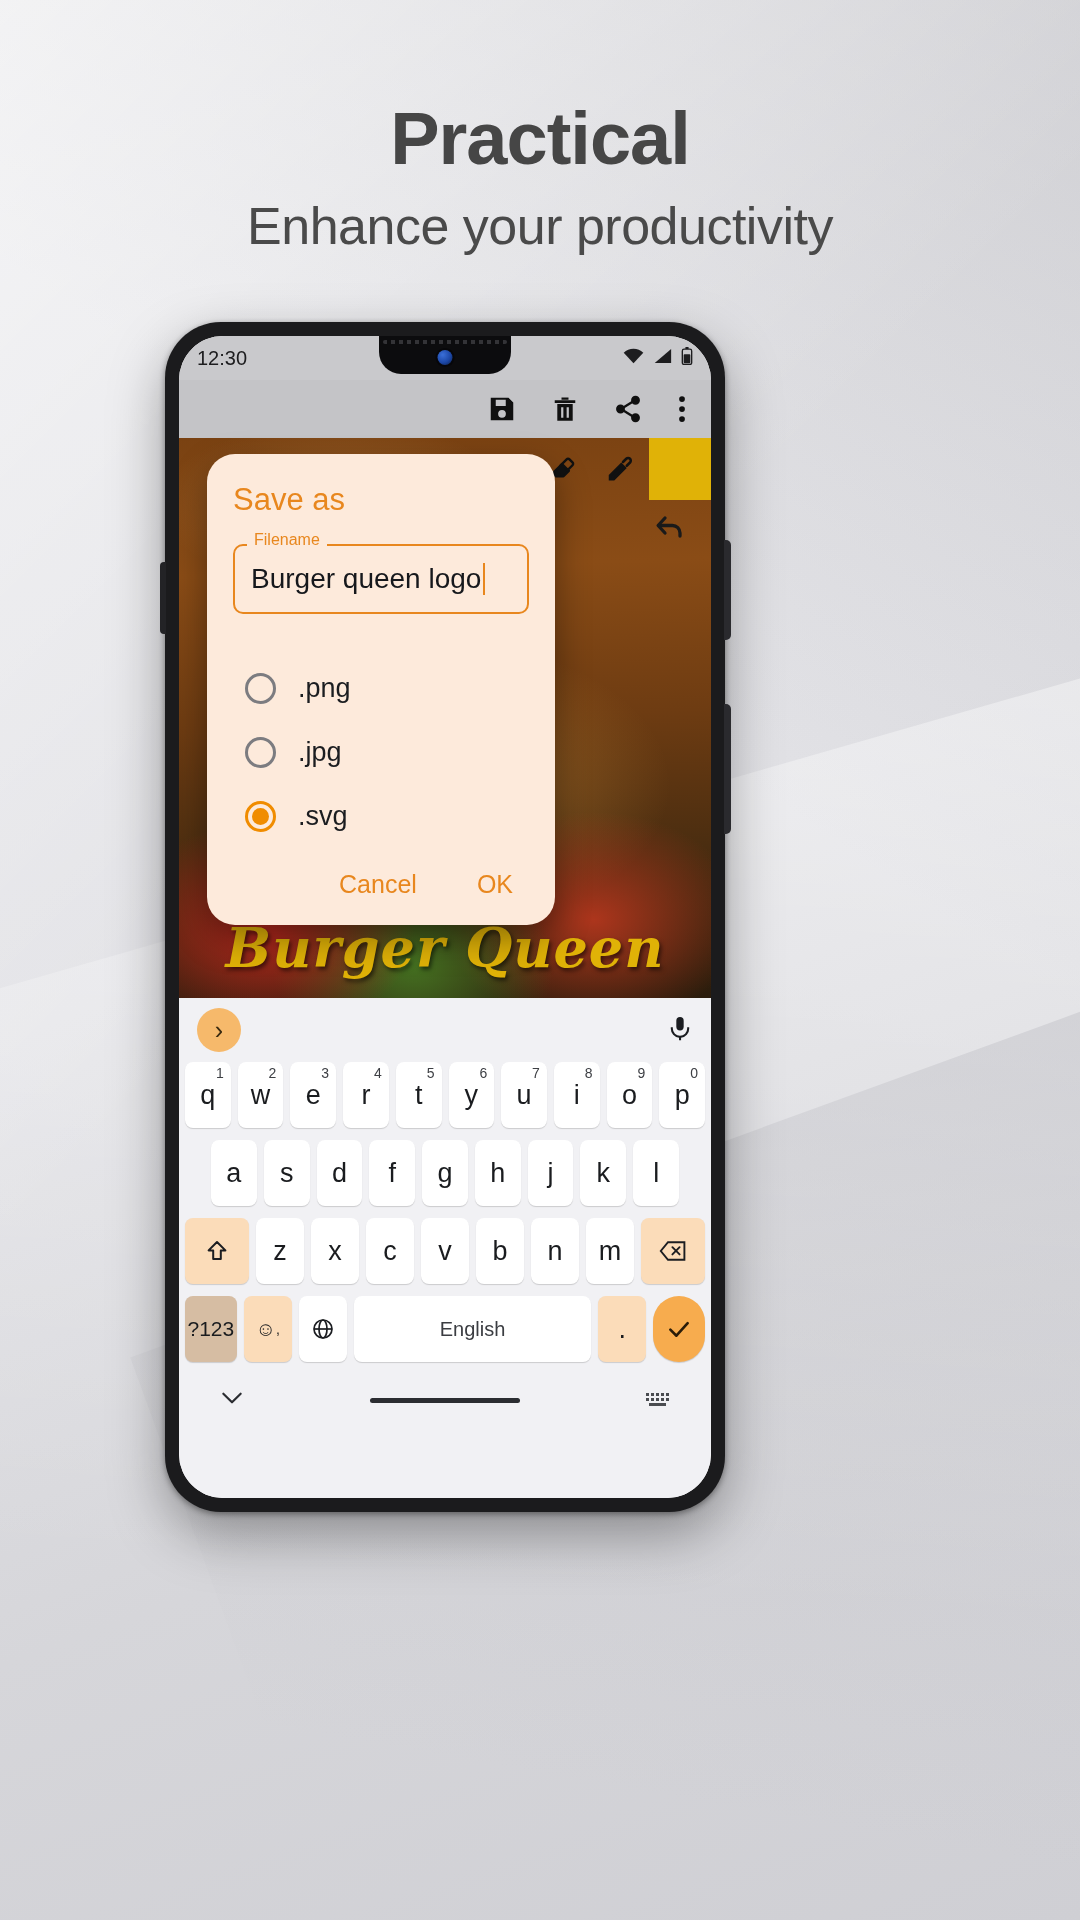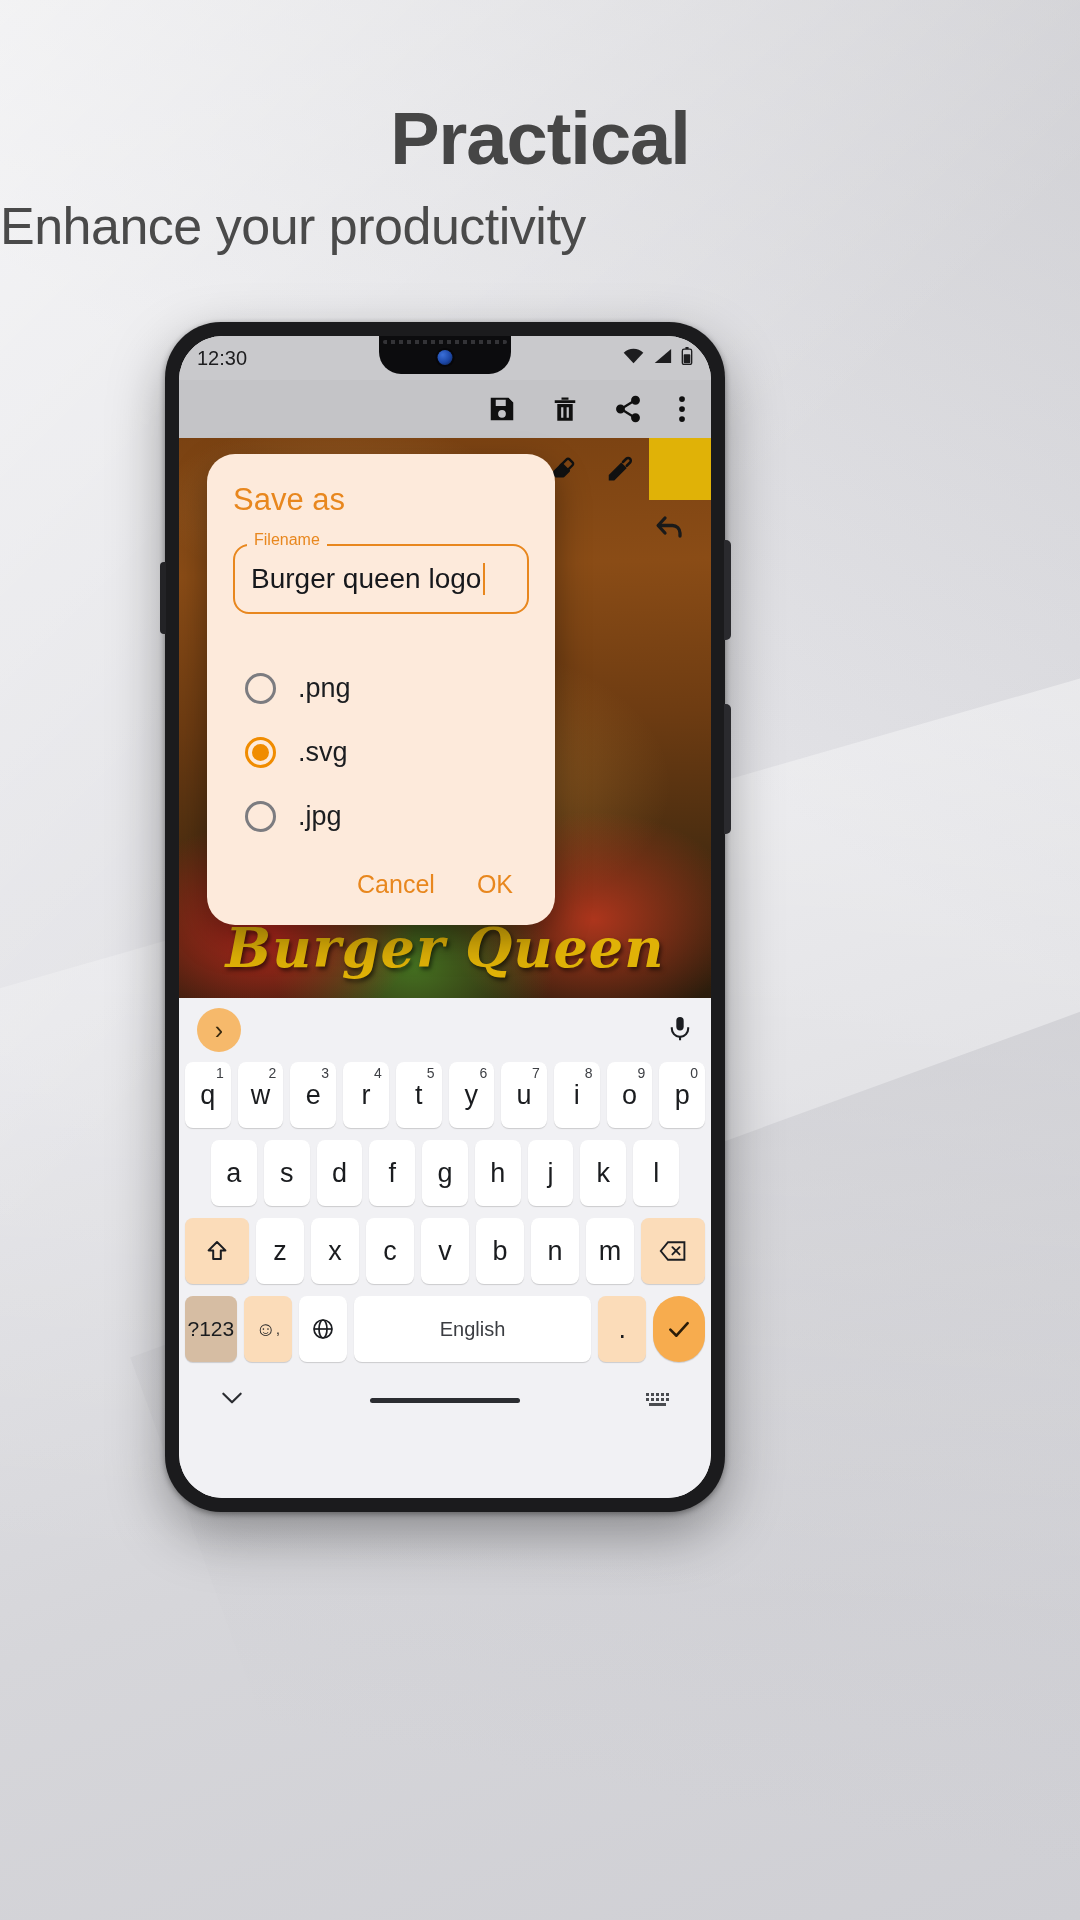--- a/index.html
+++ b/index.html
@@ -28,21 +28,21 @@
   }
 
   
   .headline {
     position:absolute; top:96px; left:0; width:100%;
     text-align:center; font-size:74px; font-weight:700;
     color:#464646; letter-spacing:-1px;
   }
   .subhead {
     position:absolute; top:196px; left:0; width:100%;
-    font-size:52px; font-weight:400;
+    text-align:center; font-size:52px; font-weight:400;
     color:#4a4a4a; letter-spacing:-0.5px;
   }
 
   
   .phone {
     position:absolute; left:165px; top:322px;
     width:560px; height:1190px;
     background:#1b1b1d;
     border-radius:56px;
     box-shadow: 0 22px 55px rgba(0,0,0,0.35), 0 2px 6px rgba(0,0,0,0.4);
@@ -149,21 +149,21 @@
     position:absolute; left:28px; top:118px; width:348px;
     background:#fdeadb; border-radius:28px; z-index:30;
     padding:28px 26px 16px 26px;
     box-shadow: 0 14px 34px rgba(0,0,0,.38);
   }
   .dlg-title {
     color:#e8871e; font-size:31px; font-weight:400; margin-bottom:26px;
   }
   .field-wrap { position:relative; margin-bottom:42px; }
   .field-box {
-    border:2.5px solid #e8871e; border-radius:16px;
+    border:2.5px solid #e8871e; border-radius:10px;
     height:70px; display:flex; align-items:center; padding:0 16px;
   }
   .field-legend {
     position:absolute; left:14px; top:-13px;
     background:#fdeadb; padding:0 7px;
     color:#e8871e; font-size:16px;
   }
   .field-value { font-size:28px; color:#16181c; }
   .caret {
     display:inline-block; width:2px; height:32px;
@@ -176,21 +176,21 @@
     width:31px; height:31px; border-radius:50%;
     border:3px solid #7c7c80; flex:none;
     display:flex; align-items:center; justify-content:center;
   }
   .radio.on { border-color:#f08c00; }
   .radio.on::after {
     content:""; width:17px; height:17px; border-radius:50%; background:#f08c00;
   }
   .radio-label { font-size:27px; color:#1b1d20; }
   .dlg-actions {
-    display:flex; justify-content:flex-end; gap:42px;
+    display:flex; justify-content:flex-end; gap:60px;
     padding:22px 16px 10px 0;
   }
   .dlg-actions span { color:#e8871e; font-size:25px; }
 
   
   .keyboard {
     position:absolute; left:0; bottom:0; width:100%; height:500px;
     background:#f1f1f4; z-index:25;
     display:flex; flex-direction:column;
   }
@@ -343,26 +343,26 @@
           <span class="field-value">Burger queen logo</span>
             <span class="caret"></span>
         </div>
       </div>
 
       <div class="radio-row">
         <span class="radio"></span>
         <span class="radio-label">.png</span>
       </div>
       <div class="radio-row">
+        <span class="radio"></span>
+        <span class="radio-label">.jpg</span>
+      </div>
+      <div class="radio-row">
         <span class="radio on"></span>
         <span class="radio-label">.svg</span>
-      </div>
-      <div class="radio-row">
-        <span class="radio"></span>
-        <span class="radio-label">.jpg</span>
       </div>
 
       <div class="dlg-actions">
         <span>Cancel</span>
         <span>OK</span>
       </div>
     </div>
 
     <div class="keyboard">
       <div class="kb-suggest">

